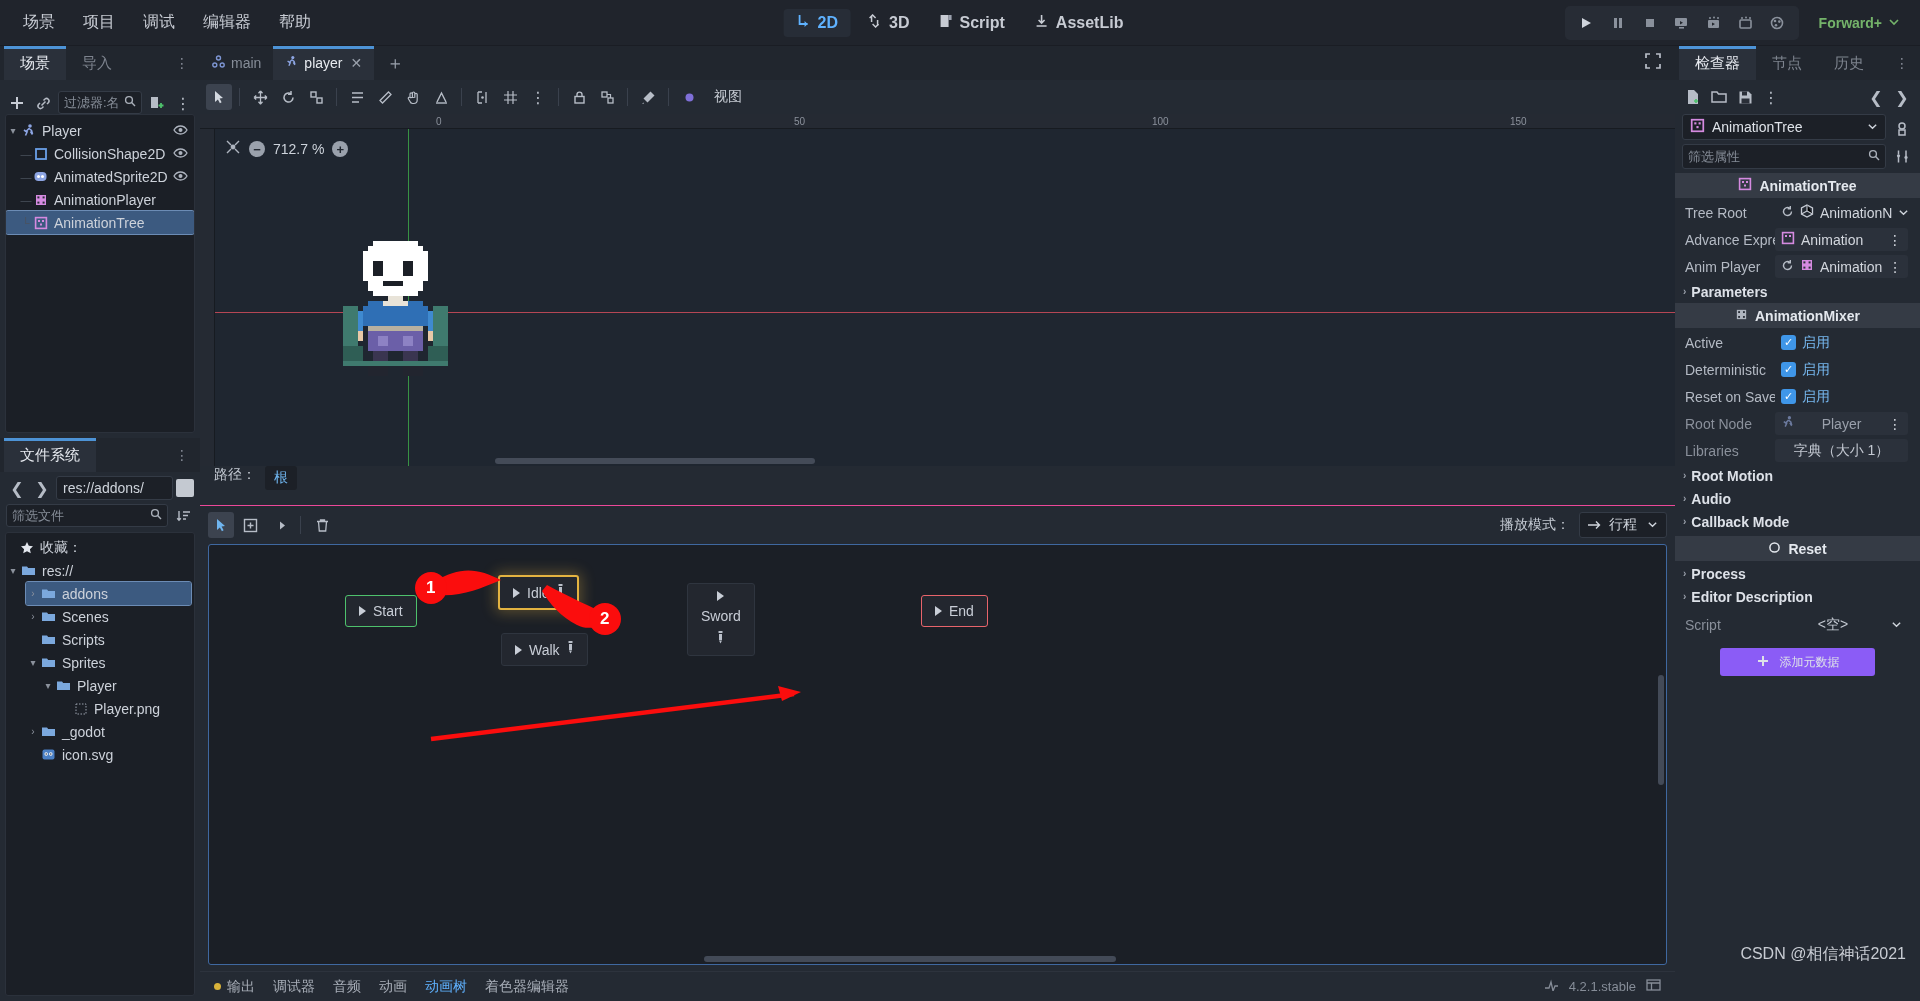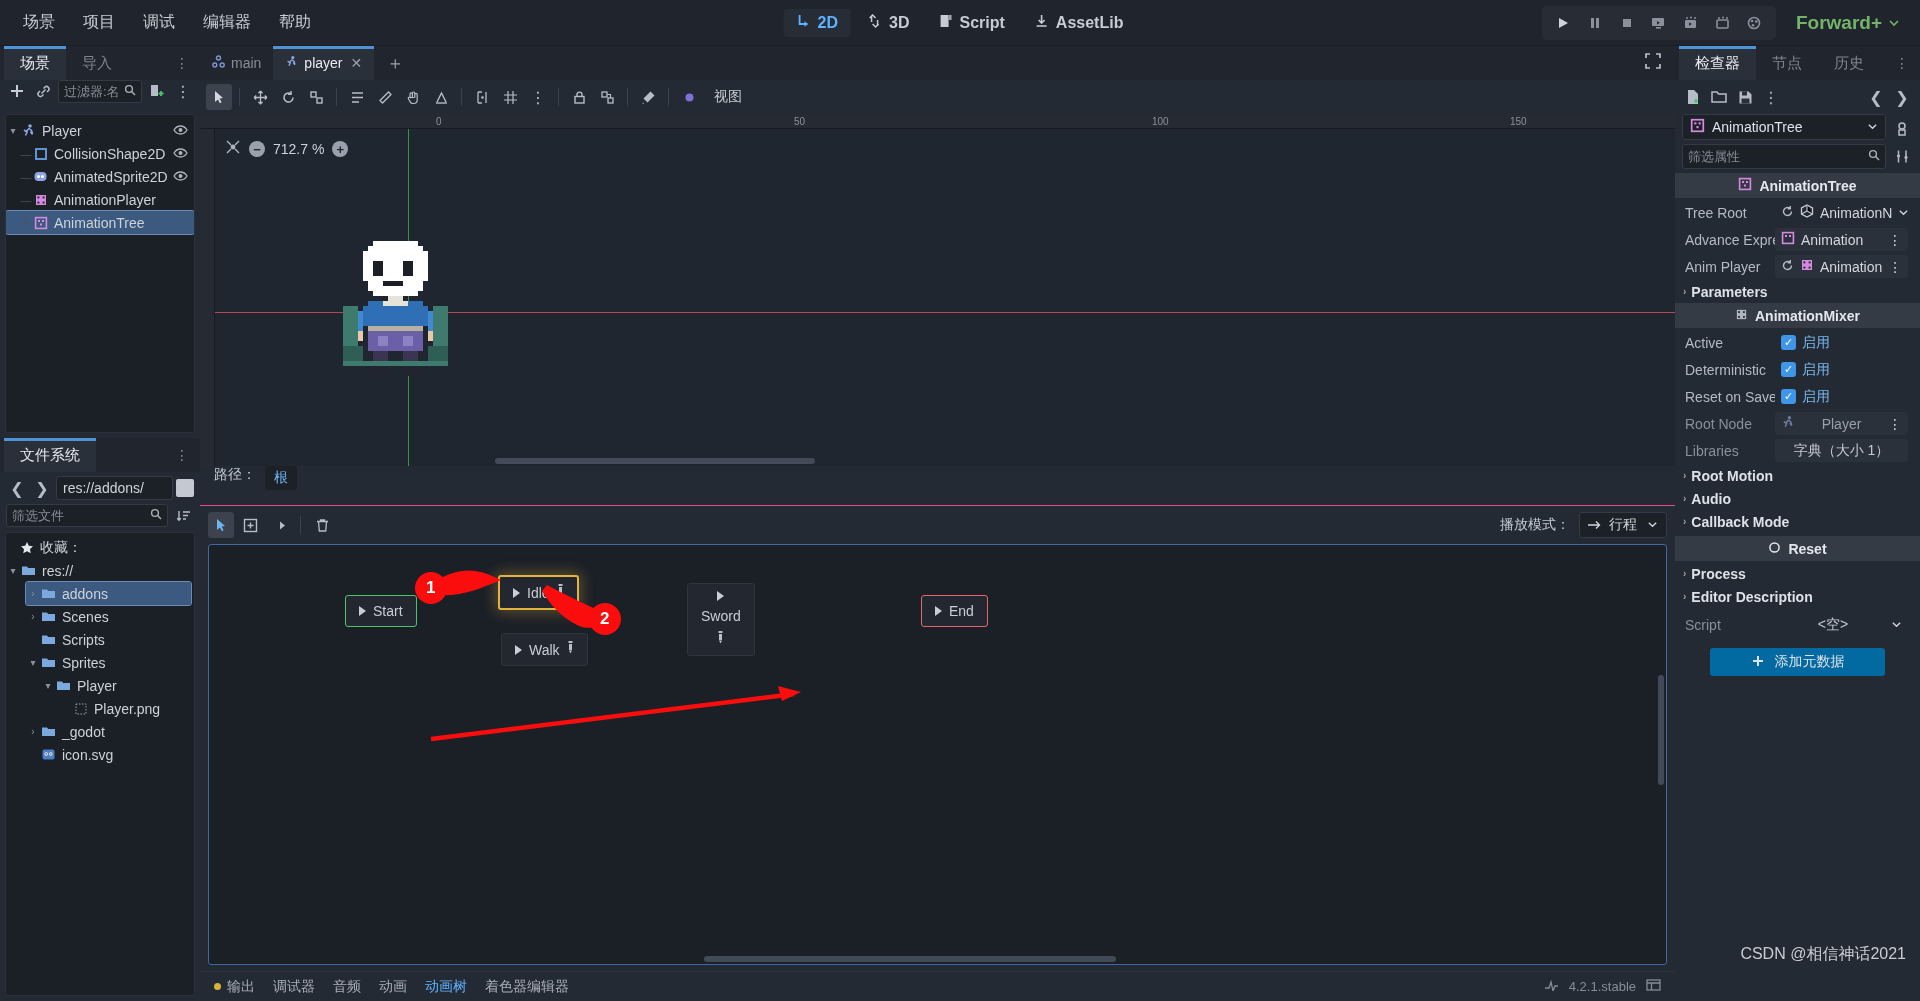--- a/index.html
+++ b/index.html
@@ -32,21 +32,21 @@
   }
   .ctab.active { color: #5fb2ff; background: #272d37; }
   .right-controls { position: absolute; right: 12px; display: flex; align-items: center; gap: 4px; }
   .playbar { display: flex; align-items: center; gap: 2px; background: #272c35; border-radius: 5px; padding: 3px 6px; }
   .pbtn {
     width: 30px; height: 28px; display: flex; align-items: center; justify-content: center;
     border-radius: 3px; color: #9aa1ad;
   }
   .renderer {
     display: flex; align-items: center; gap: 6px; padding: 4px 8px;
-    font-size: 19px; font-weight: bold; color: #74b36a; margin-left: 8px;
+    font-size: 14px; font-weight: bold; color: #74b36a; margin-left: 8px;
   }
 
   
   .body { flex: 1; display: flex; min-height: 0; background: #1b1f26; }
   .panel-tabs {
     display: flex; align-items: center; background: #21262e; height: 34px; flex: 0 0 34px;
     position: relative; padding-left: 4px;
   }
   .ptab {
     padding: 0 16px; height: 34px; line-height: 34px; font-size: 15px; color: #7d838e;
@@ -54,21 +54,21 @@
   }
   .ptab.active { color: #e7eaf0; background: #2a303a; }
   .ptab.active::before {
     content: ''; position: absolute; left: 0; right: 0; top: 0; height: 3px; background: #4d93d6;
   }
   .tabs-more { margin-left: auto; padding: 0 10px; color: #848a95; font-size: 14px; letter-spacing: 1px; }
 
   
   .left-col { width: 200px; flex: 0 0 200px; display: flex; flex-direction: column; background: #1b1f26; }
   .scene-panel { flex: 0 0 392px; background: #242a33; display: flex; flex-direction: column; }
-  .scene-toolbar { display: flex; align-items: flex-start; gap: 4px; height: 34px; padding: 0 6px; }
+  .scene-toolbar { display: flex; align-items: flex-end; gap: 4px; height: 34px; padding: 0 6px; }
   .ic-btn { width: 22px; height: 22px; display: flex; align-items: center; justify-content: center; color: #b6bcc6; border-radius: 3px; }
   .filt {
     flex: 1; display: flex; align-items: center; gap: 4px; background: #1c2027;
     border: 1px solid #343b46; border-radius: 3px; height: 23px; padding: 0 5px; min-width: 0;
   }
   .filt span { font-size: 13px; color: #868d98; white-space: nowrap; overflow: hidden; }
   .tree-area { flex: 1; background: #1b1f26; margin: 0 5px 5px 5px; border: 1px solid #2b313b; border-radius: 3px; overflow: hidden; padding-top: 4px; }
   .trow { display: flex; align-items: center; height: 23px; padding-right: 6px; font-size: 14px; color: #cdd2da; position: relative; }
   .trow.sel { background: #3c5a80; outline: 1px solid #6c8cb5; border-radius: 2px; }
   .tw { width: 14px; display: flex; align-items: center; justify-content: center; color: #8b919c; font-size: 10px; flex: 0 0 14px; }
@@ -189,23 +189,23 @@
   .prow .k { width: 100px; flex: 0 0 100px; padding-left: 10px; color: #b4bac4; overflow: hidden; white-space: nowrap; }
   .prow .k.dim { color: #8a909b; }
   .prow .v { flex: 1; display: flex; align-items: center; gap: 6px; height: 23px; padding: 0 6px; margin-right: 12px; }
   .prow .v.boxed { background: #2b313b; border-radius: 3px; }
   .prow .v.center { justify-content: center; }
   .chk { width: 15px; height: 15px; border-radius: 3px; background: #3f96e8; display: flex; align-items: center; justify-content: center; color: #fff; font-size: 11px; }
   .chk-lbl { color: #76b8f0; font-size: 14px; }
   .grow { display: flex; align-items: center; gap: 5px; height: 23px; padding-left: 8px; font-size: 14px; font-weight: bold; color: #dde1e8; }
   .grow .arr { color: #9aa0ab; font-size: 10px; }
   .addmeta {
-    margin: 10px auto 0 auto; background: #0369a1; border-radius: 3px; height: 28px;
+    margin: 10px auto 0 auto; background: #8b5cf6; border-radius: 3px; height: 28px;
     display: flex; align-items: center; justify-content: center; gap: 10px;
-    font-size: 14px; color: #dde1e8; width: 175px;
+    font-size: 12px; color: #dde1e8; width: 155px;
   }
   .watermark {
     position: absolute; right: 14px; bottom: 36px; font-size: 16px; color: #c8ccd3;
     font-family: "Liberation Sans", sans-serif;
   }
 </style>
 </head>
 <body>
 
 <div id="app">

